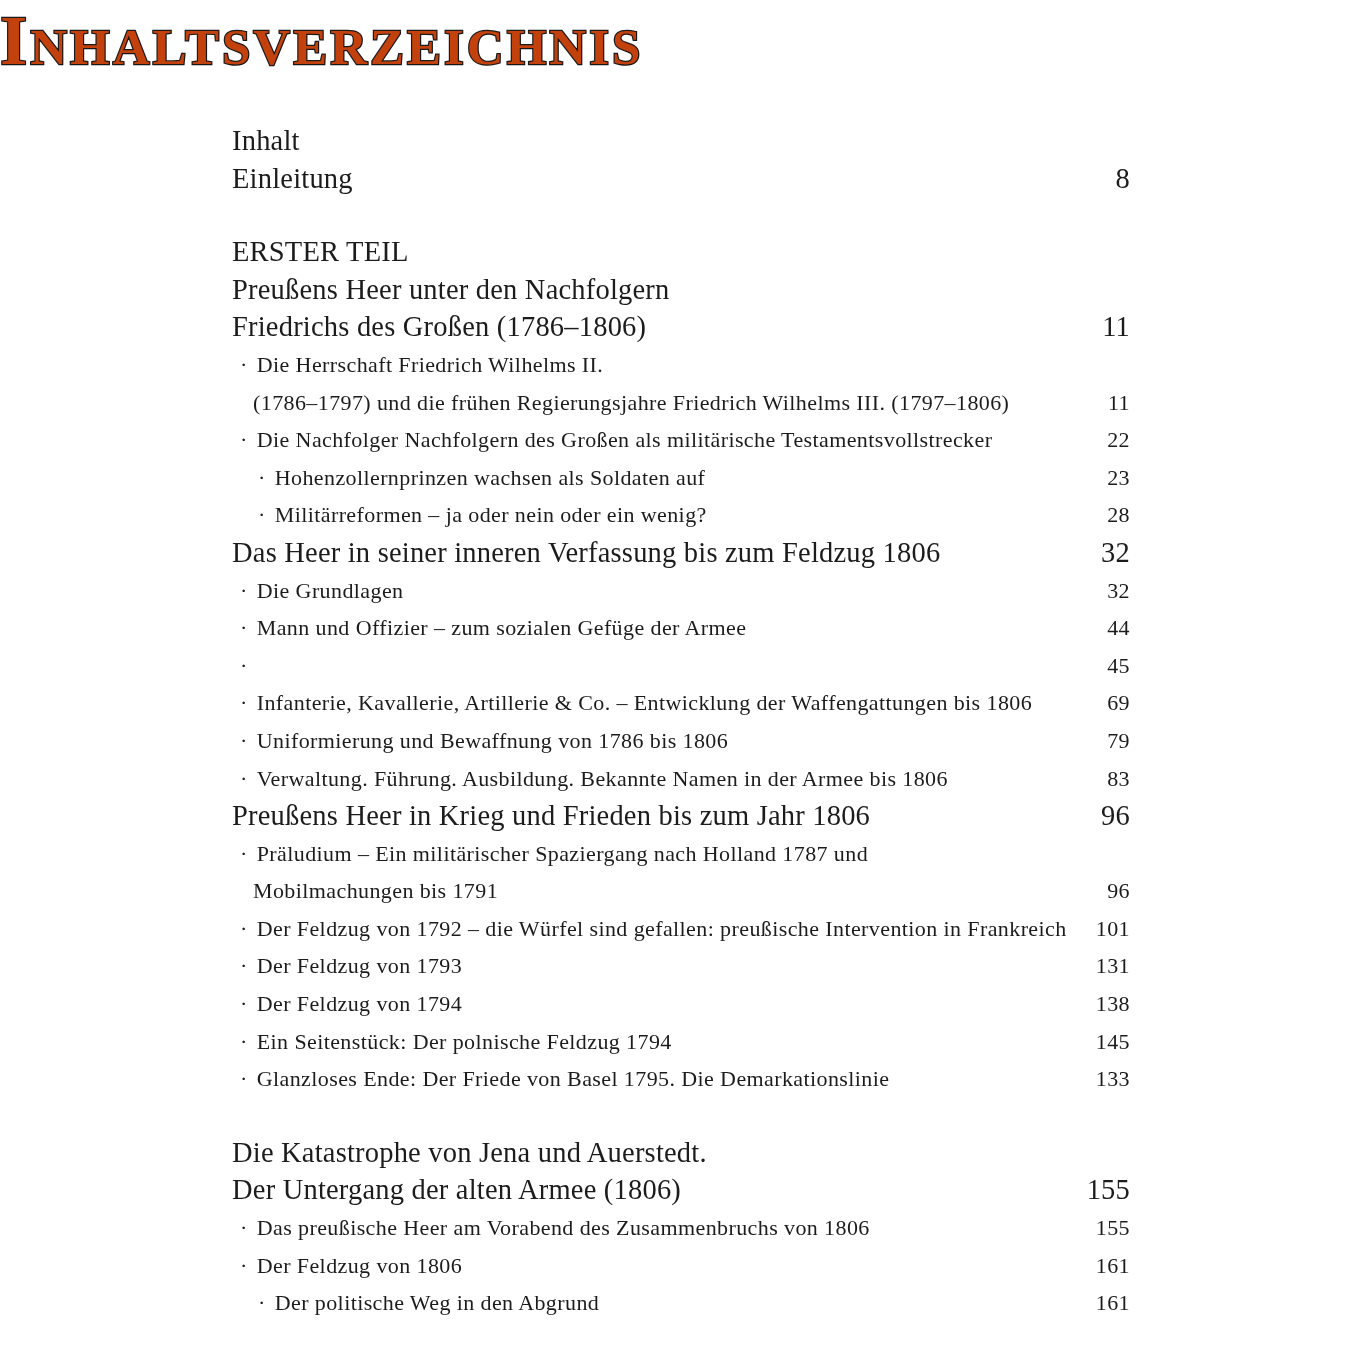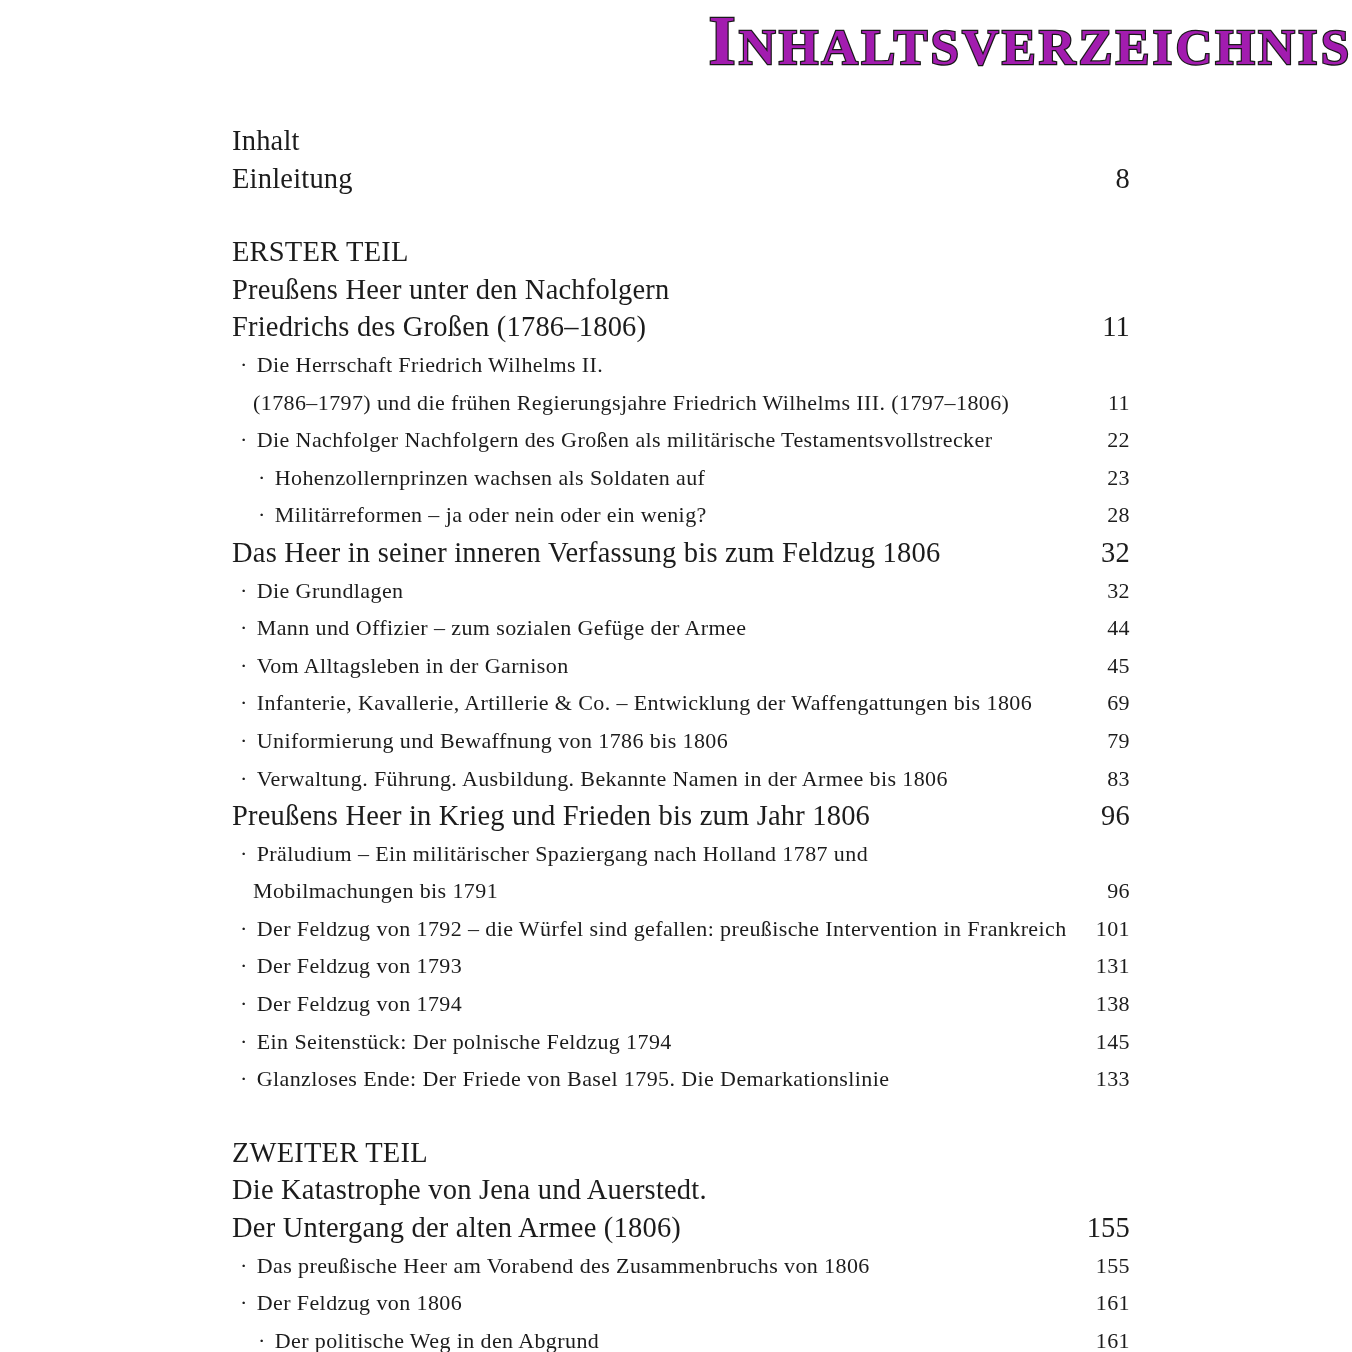--- a/index.html
+++ b/index.html
@@ -10,23 +10,23 @@
   body {
     width: 1352px;
     height: 1352px;
     overflow: hidden;
     position: relative;
     font-family: "Liberation Serif", "DejaVu Serif", serif;
     color: #1c1c1c;
   }
   .page-title {
     margin: 6px 0 0 0;
-    text-align: right;
+    text-align: left;
     font-weight: bold;
-    color: #a21caf;
+    color: #c2410c;
     -webkit-text-stroke: 2.4px #1b1b1b;
     paint-order: stroke fill;
     letter-spacing: 3px;
     line-height: 1;
     text-shadow: 1px 1px 0 rgba(0,0,0,0.18);
     white-space: nowrap;
   }
   .t-initial { font-size: 70px; }
   .t-rest    { font-size: 51px; }
 
@@ -137,21 +137,20 @@
     <span class="label">Die Grundlagen</span>
     <span class="pagenum">32</span>
   </div>
     <div class="row sub1">
     <span class="bullet">·</span>
     <span class="label">Mann und Offizier – zum sozialen Gefüge der Armee</span>
     <span class="pagenum">44</span>
   </div>
     <div class="row sub1">
     <span class="bullet">·</span>
-    <span class="label">Vom Alltagsleben in der Garnison</span>
     <span class="pagenum">45</span>
   </div>
     <div class="row sub1">
     <span class="bullet">·</span>
     <span class="label">Infanterie, Kavallerie, Artillerie &amp; Co. – Entwicklung der Waffengattungen bis 1806</span>
     <span class="pagenum">69</span>
   </div>
     <div class="row sub1">
     <span class="bullet">·</span>
     <span class="label">Uniformierung und Bewaffnung von 1786 bis 1806</span>
@@ -196,25 +195,20 @@
     <span class="bullet">·</span>
     <span class="label">Ein Seitenstück: Der polnische Feldzug 1794</span>
     <span class="pagenum">145</span>
   </div>
     <div class="row sub1">
     <span class="bullet">·</span>
     <span class="label">Glanzloses Ende: Der Friede von Basel 1795. Die Demarkationslinie</span>
     <span class="pagenum">133</span>
   </div>
     <div class="gap"></div>
-    <div class="row part">
-
-    <span class="label">ZWEITER TEIL</span>
-    <span class="pagenum"></span>
-  </div>
     <div class="row chapter">
 
     <span class="label">Die Katastrophe von Jena und Auerstedt.</span>
     <span class="pagenum"></span>
   </div>
     <div class="row chapter">
 
     <span class="label">Der Untergang der alten Armee (1806)</span>
     <span class="pagenum">155</span>
   </div>

